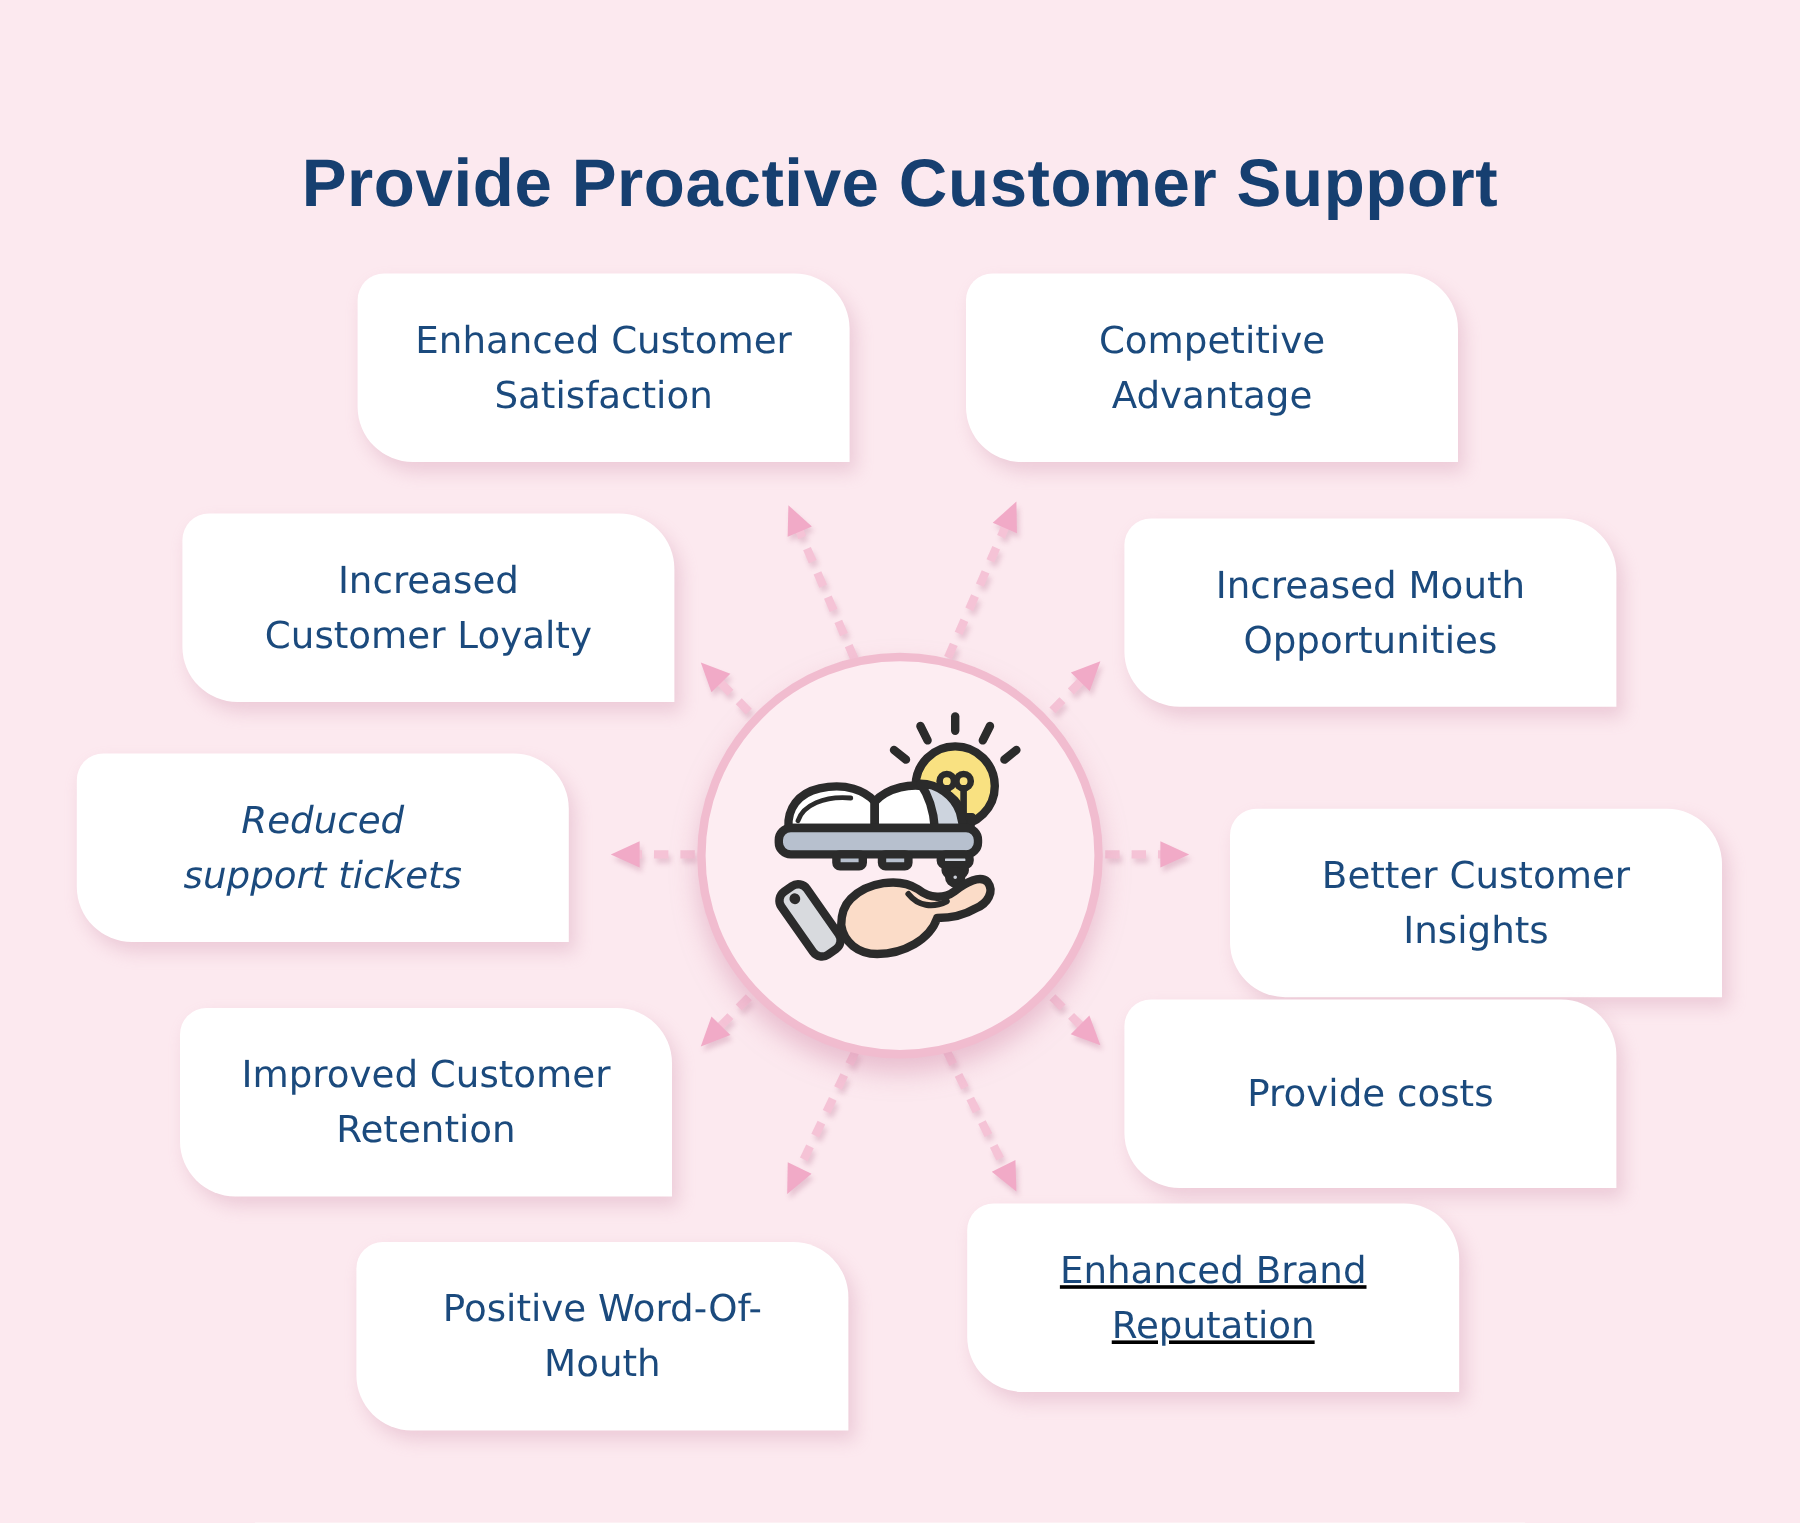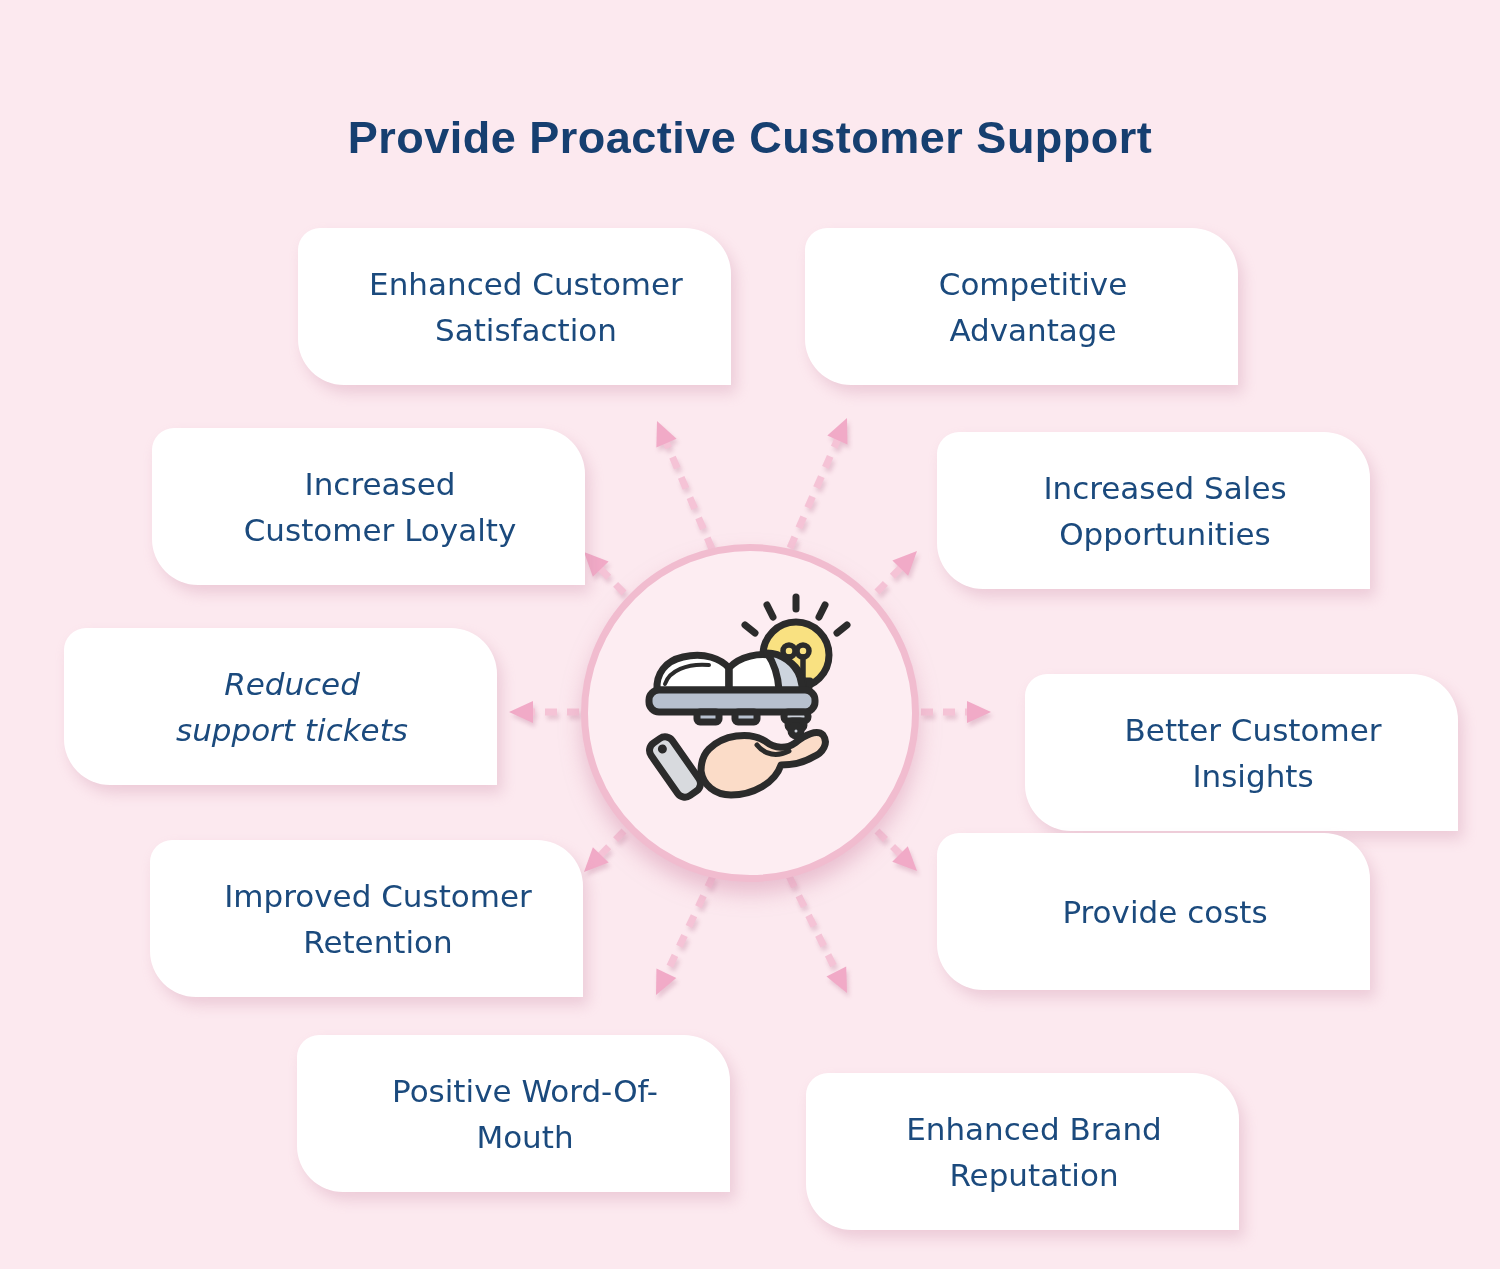--- a/index.html
+++ b/index.html
@@ -8,50 +8,50 @@
     width:1500px;height:1269px;
     background:var(--bg,#fce9ef);
     overflow:hidden;
     font-family:"DejaVu Sans",sans-serif;
   }
   .page-title{
     position:absolute;top:82px;left:0;width:100%;
     text-align:center;
     font-family:"Liberation Sans",sans-serif;
     font-weight:bold;
-    font-size:45px;
+    font-size:56px;
     letter-spacing:0.5px;
     color:var(--title,#163f70);
   }
   .card{
     position:absolute;
     width:410px;height:157px;
     background:var(--card-bg,#ffffff);
     border-radius:22px 46px 0 46px;
     box-shadow:5px 8px 14px rgba(205,144,170,0.33);
-    display:flex;align-items:center;justify-content:center;padding-left:23px;
+    display:flex;align-items:center;justify-content:center;
   }
   .card-label{
     white-space:pre-line;
     text-align:center;
     font-size:31px;
     line-height:46px;
     font-weight:500;
     color:var(--text,#1b4a7d);
   }
   .p1{left:298px;top:228px;}
   .p2{left:805px;top:228px;}
   .p3{left:152px;top:428px;}
   .p4{left:937px;top:432px;}
   .p5{left:64px;top:628px;font-style:italic;}
   .p6{left:1025px;top:646px;margin-top:28px;}
   .p7{left:150px;top:840px;}
   .p8{left:937px;top:833px;}
   .p9{left:297px;top:1035px;}
-  .p10{left:806px;top:1073px;}
+  .p10{left:806px;top:1003px;text-decoration:underline;}
   .center-circle{
     position:absolute;
     left:581px;top:544px;
     width:324px;height:324px;
     border:7px solid var(--circle-border,#f1bccf);
     border-radius:50%;
     background:var(--circle-fill,#fdedf2);
     box-shadow:0 12px 20px rgba(215,150,178,0.5);
   }
   .center-icon{
@@ -121,21 +121,21 @@
   </div>
   <div class="card p3">
     <span class="card-label">Increased
 Customer Loyalty</span>
   </div>
   <div class="card p2">
     <span class="card-label">Competitive
 Advantage</span>
   </div>
   <div class="card p4">
-    <span class="card-label">Increased Sales
+    <span class="card-label">Increased Mouth
 Opportunities</span>
   </div>
   <div class="card p5">
     <span class="card-label">Reduced
 support tickets</span>
   </div>
   <div class="card p6">
     <span class="card-label">Better Customer
 Insights</span>
   </div>

